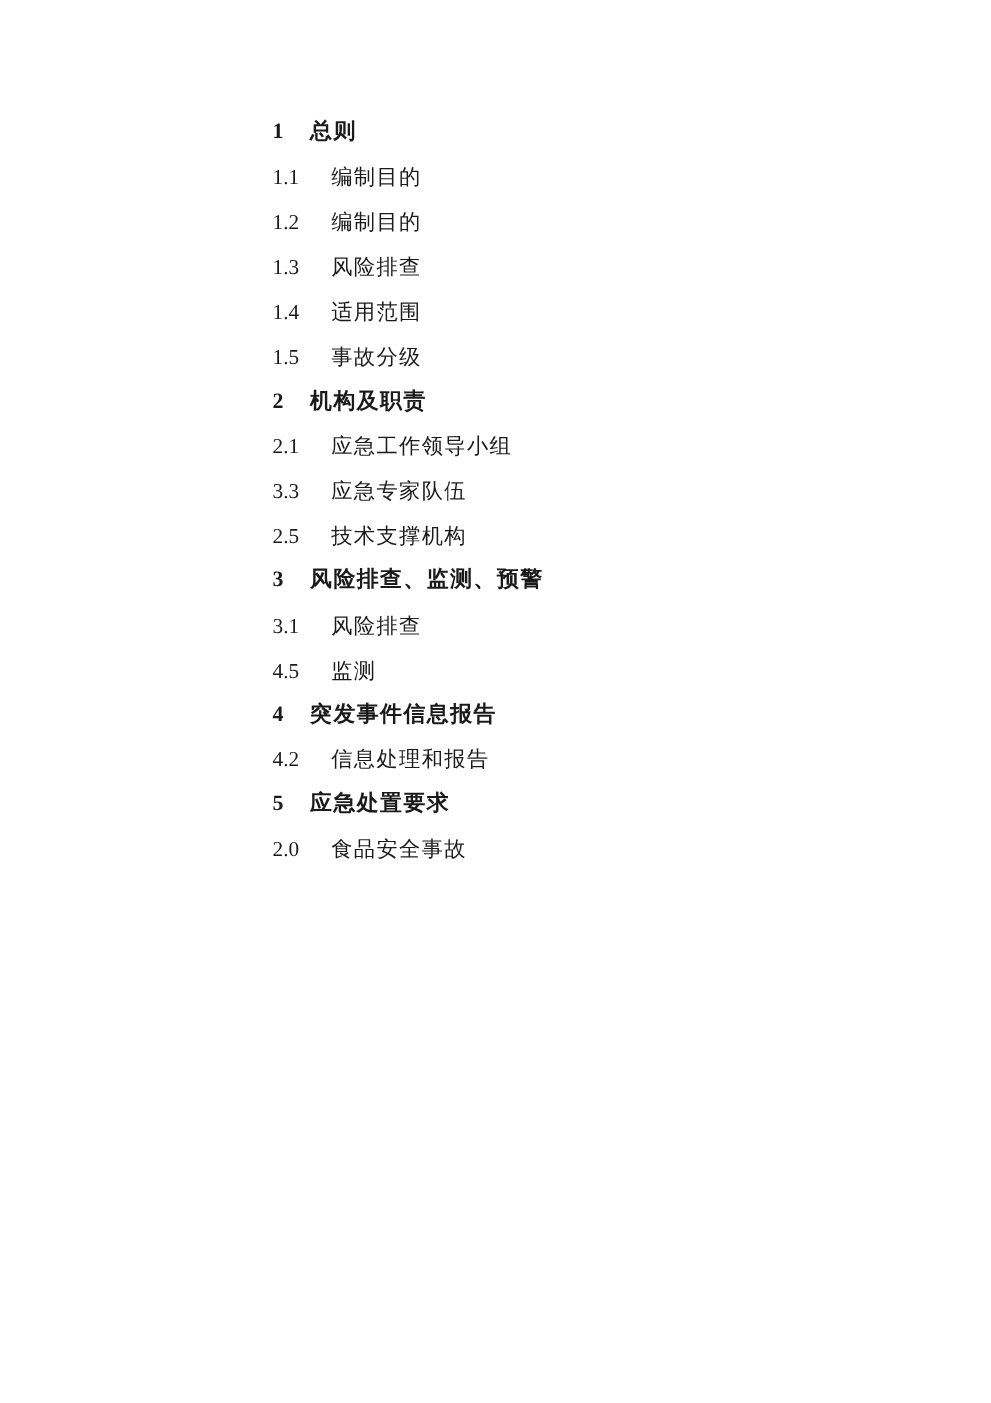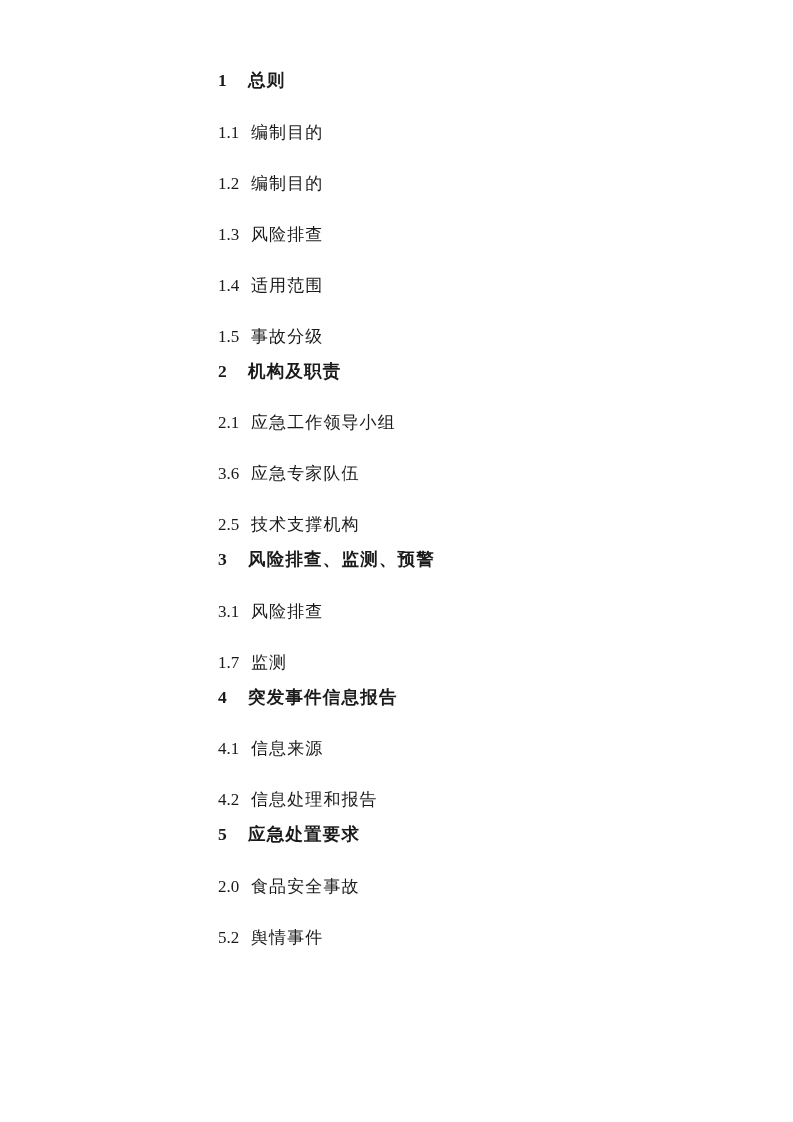--- a/index.html
+++ b/index.html
@@ -12,21 +12,21 @@
     height: 1122px;
     font-family: "Liberation Serif", "DejaVu Serif", serif;
     color: #1a1a1a;
     overflow: hidden;
   }
   .page {
     position: relative;
     width: 793px;
     height: 1122px;
     box-sizing: border-box;
-    padding: 72px 96px 60px 218px;
+    padding: 96px 96px 60px 218px;
   }
   .toc {
     display: block;
   }
   .toc-entry {
     display: block;
     white-space: nowrap;
     line-height: 1.0;
   }
   
@@ -46,48 +46,45 @@
   }
   
   .toc-entry.level2 {
     font-weight: normal;
     font-size: 17px;
     margin: 19px 0 0 0;
   }
   .toc-entry.level2 .num {
     display: inline-block;
     min-width: 32px;
-    margin-top: 15px;
   }
   .toc-entry.level2 .label {
-    margin-left: 1px;
+    margin-left: 15px;
     letter-spacing: 1.1px;
   }
   .toc-entry:first-child {
     margin-top: 0;
   }
 </style>
 </head>
 <body>
 
 <div class="page">
   <div class="toc" id="toc-root">
       <div class="toc-entry level1"><span class="num">1</span><span class="label">总则</span></div>
       <div class="toc-entry level2"><span class="num">1.1</span><span class="label">编制目的</span></div>
       <div class="toc-entry level2"><span class="num">1.2</span><span class="label">编制目的</span></div>
       <div class="toc-entry level2"><span class="num">1.3</span><span class="label">风险排查</span></div>
       <div class="toc-entry level2"><span class="num">1.4</span><span class="label">适用范围</span></div>
       <div class="toc-entry level2"><span class="num">1.5</span><span class="label">事故分级</span></div>
       <div class="toc-entry level1"><span class="num">2</span><span class="label">机构及职责</span></div>
       <div class="toc-entry level2"><span class="num">2.1</span><span class="label">应急工作领导小组</span></div>
-      <div class="toc-entry level2"><span class="num">3.6</span><span class="label">应急专家队伍</span></div>
+      <div class="toc-entry level2"><span class="num">3.3</span><span class="label">应急专家队伍</span></div>
       <div class="toc-entry level2"><span class="num">2.5</span><span class="label">技术支撑机构</span></div>
       <div class="toc-entry level1"><span class="num">3</span><span class="label">风险排查、监测、预警</span></div>
       <div class="toc-entry level2"><span class="num">3.1</span><span class="label">风险排查</span></div>
-      <div class="toc-entry level2"><span class="num">1.7</span><span class="label">监测</span></div>
+      <div class="toc-entry level2"><span class="num">4.5</span><span class="label">监测</span></div>
       <div class="toc-entry level1"><span class="num">4</span><span class="label">突发事件信息报告</span></div>
-      <div class="toc-entry level2"><span class="num">4.1</span><span class="label">信息来源</span></div>
       <div class="toc-entry level2"><span class="num">4.2</span><span class="label">信息处理和报告</span></div>
       <div class="toc-entry level1"><span class="num">5</span><span class="label">应急处置要求</span></div>
       <div class="toc-entry level2"><span class="num">2.0</span><span class="label">食品安全事故</span></div>
-      <div class="toc-entry level2"><span class="num">5.2</span><span class="label">舆情事件</span></div>
     </div>
 </div>
 
 </body></html>

